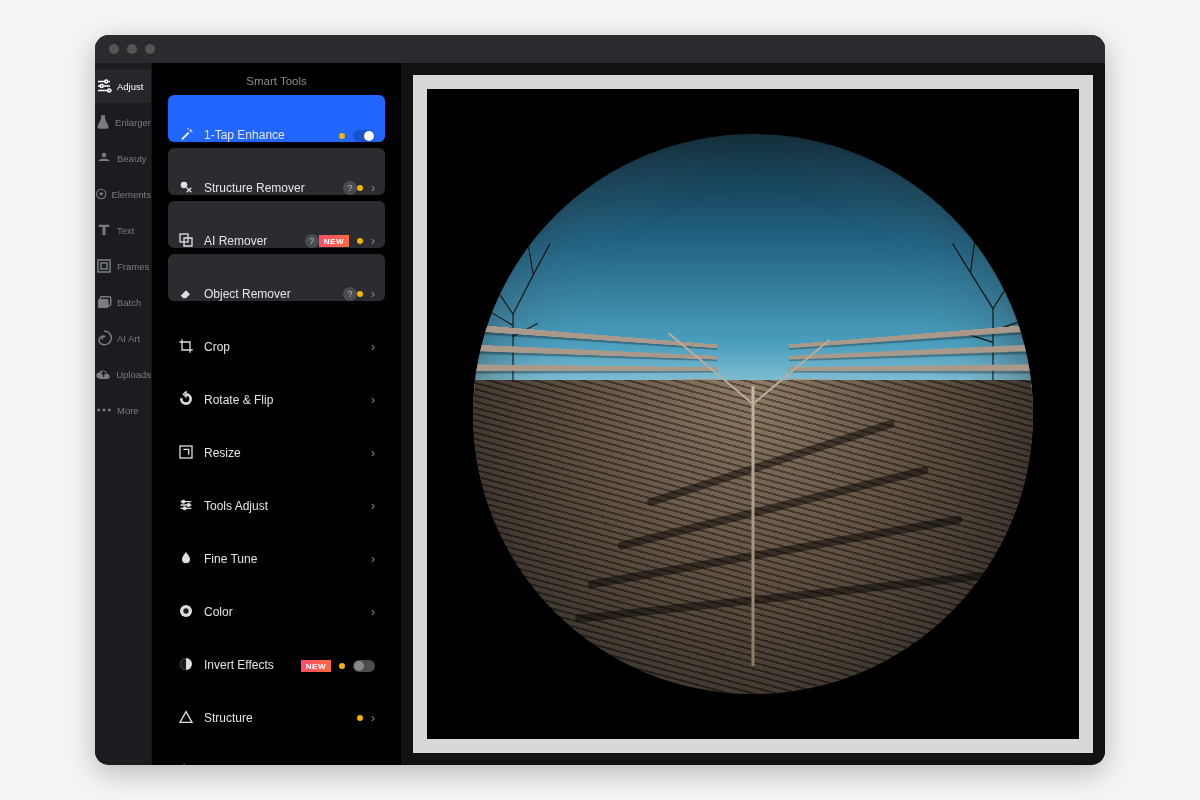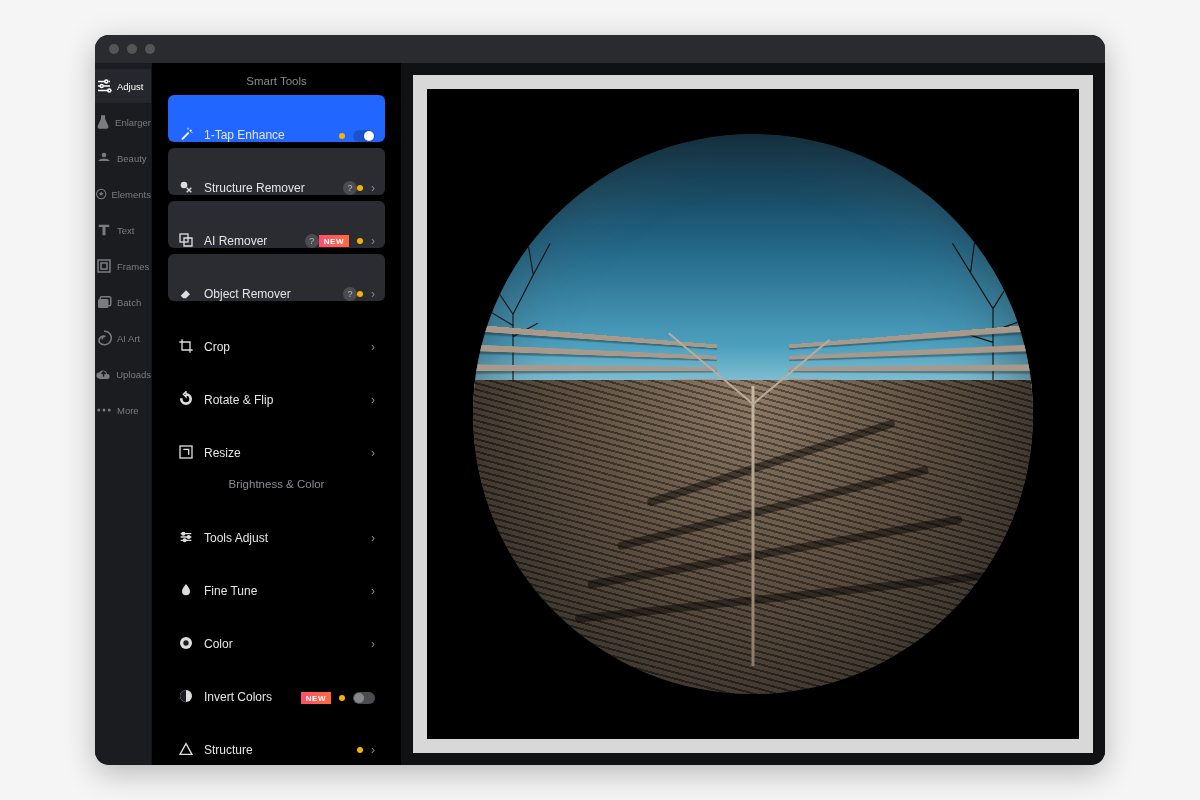--- a/index.html
+++ b/index.html
@@ -239,21 +239,20 @@
         <span class="tool-icon">
             <svg viewBox="0 0 24 24" fill="none" stroke="#ddd" stroke-width="2">
               <rect x="3" y="3" width="18" height="18"></rect>
               <path d="M8 8h8v8"></path>
             </svg>
           </span>
         <span class="tool-label">Resize</span>
         <span class="chevron">›</span>
       </div>
 
-      <div class="section-title">Brightness &amp; Color</div>
 
       <div class="tool plain">
         <span class="tool-icon">
             <svg viewBox="0 0 24 24" fill="none" stroke="#ddd" stroke-width="2">
               <path d="M4 7h16M4 12h16M4 17h16"></path>
               <circle cx="8" cy="7" r="2" fill="#ddd"></circle>
               <circle cx="16" cy="12" r="2" fill="#ddd"></circle>
               <circle cx="10" cy="17" r="2" fill="#ddd"></circle>
             </svg>
           </span>
@@ -279,21 +278,21 @@
         <span class="tool-label">Color</span>
         <span class="chevron">›</span>
       </div>
       <div class="tool plain">
         <span class="tool-icon">
             <svg viewBox="0 0 24 24">
               <circle cx="12" cy="12" r="9" fill="#ddd"></circle>
               <path d="M12 3a9 9 0 000 18z" fill="#1b1c20"></path>
             </svg>
           </span>
-        <span class="tool-label">Invert Colors</span>
+        <span class="tool-label">Invert Effects</span>
         <div class="tool-right">
           <span class="badge-new">NEW</span>
           <span class="gold-dot"></span>
           <span class="toggle off"></span>
         </div>
       </div>
 
 
       <div class="tool plain">
         <span class="tool-icon">

